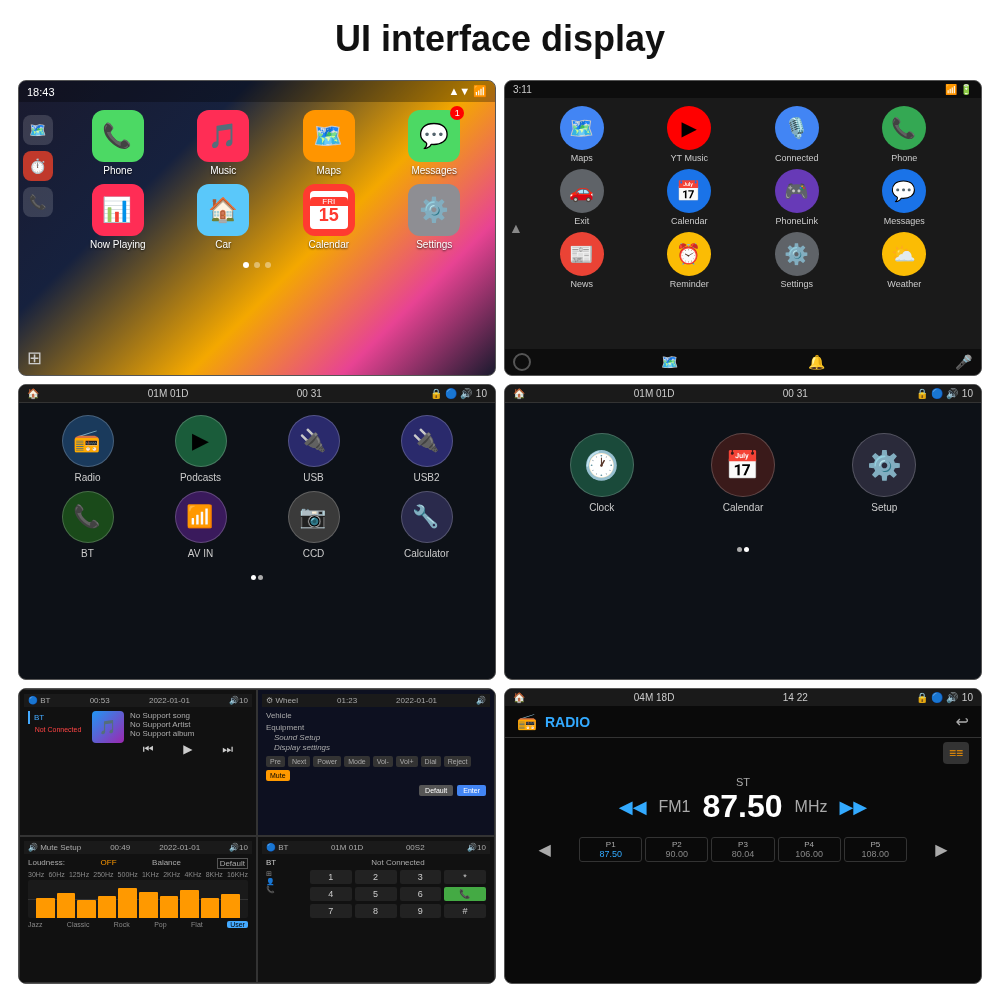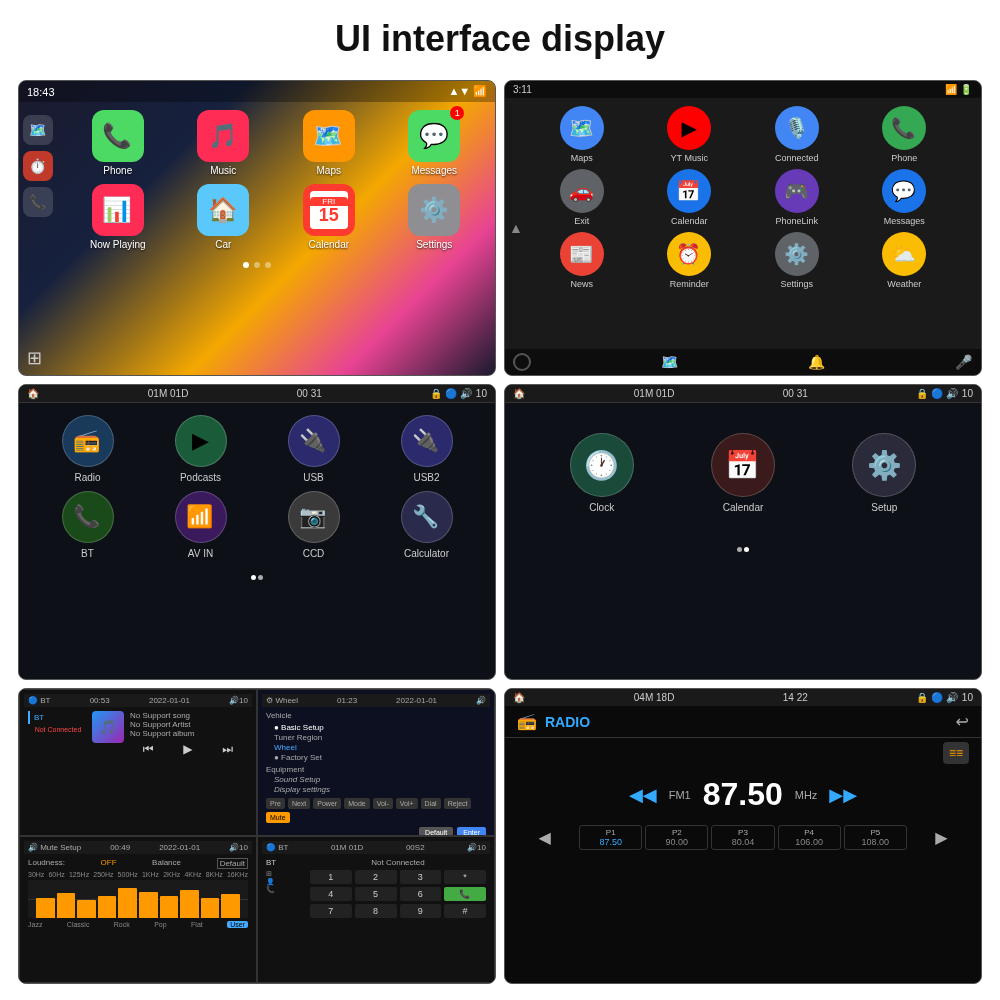--- a/index.html
+++ b/index.html
@@ -350,32 +350,32 @@
 
     .radio-freq-row {
       display: flex;
       align-items: center;
       justify-content: center;
       gap: 12px;
     }
 
     .radio-freq-label {
       color: #aaa;
-      font-size: 11px;
+      font-size: 16px;
     }
 
     .radio-freq-big {
       color: #fff;
       font-size: 32px;
       font-weight: bold;
     }
 
     .radio-mhz {
       color: #aaa;
-      font-size: 11px;
+      font-size: 16px;
     }
 
     .radio-arrow {
       color: #3af;
       font-size: 18px;
       cursor: pointer;
     }
 
     .radio-preset {
       display: flex;
@@ -701,26 +701,20 @@
 
     <div class="sub-screen wheel-sub" style="background:#0d1020;">
       <div class="sub-statusbar">
         <span>⚙ Wheel</span>
         <span>01:23</span>
         <span>2022-01-01</span>
         <span>🔊</span>
       </div>
       <div style="padding:4px;font-size:8px;color:#aaa;">
         <div style="margin-bottom:3px;">Vehicle</div>
-        <div style="padding-left:8px;">
-          <div style="color:#fff;margin:1px 0;">● Basic Setup</div>
-          <div style="margin:1px 0;">Tuner Region</div>
-          <div style="color:#4af;margin:1px 0;">Wheel</div>
-          <div style="margin:1px 0;">● Factory Set</div>
-        </div>
         <div style="margin-top:3px;">Equipment</div>
         <div style="padding-left:8px;font-style:italic;">
           <div style="margin:1px 0;">Sound Setup</div>
           <div style="margin:1px 0;">Display settings</div>
         </div>
         <div style="display:flex;flex-wrap:wrap;gap:3px;margin-top:4px;">
           <div style="padding:2px 4px;background:#333;border-radius:2px;font-size:7px;">Pre</div>
           <div style="padding:2px 4px;background:#333;border-radius:2px;font-size:7px;">Next</div>
           <div style="padding:2px 4px;background:#333;border-radius:2px;font-size:7px;">Power</div>
           <div style="padding:2px 4px;background:#333;border-radius:2px;font-size:7px;">Mode</div>
@@ -837,20 +831,21 @@
       <div style="display:flex;align-items:center;gap:8px;">
         <span>📻</span>
         <span class="radio-title">RADIO</span>
       </div>
       <div style="color:#aaa;font-size:16px;">↩</div>
     </div>
     <div style="display:flex;justify-content:flex-end;padding:4px 12px;">
       <div style="background:#333;border-radius:4px;padding:4px 6px;color:#f90;font-size:12px;">≡≡</div>
     </div>
     <div class="radio-freq-area">
+      <div class="radio-st">ST</div>
       <div class="radio-freq-row">
         <span class="radio-arrow">◀◀</span>
         <span class="radio-freq-label">FM1</span>
         <span class="radio-freq-big">87.50</span>
         <span class="radio-mhz">MHz</span>
         <span class="radio-arrow">▶▶</span>
       </div>
     </div>
 
     <div style="padding: 4px 8px;">

